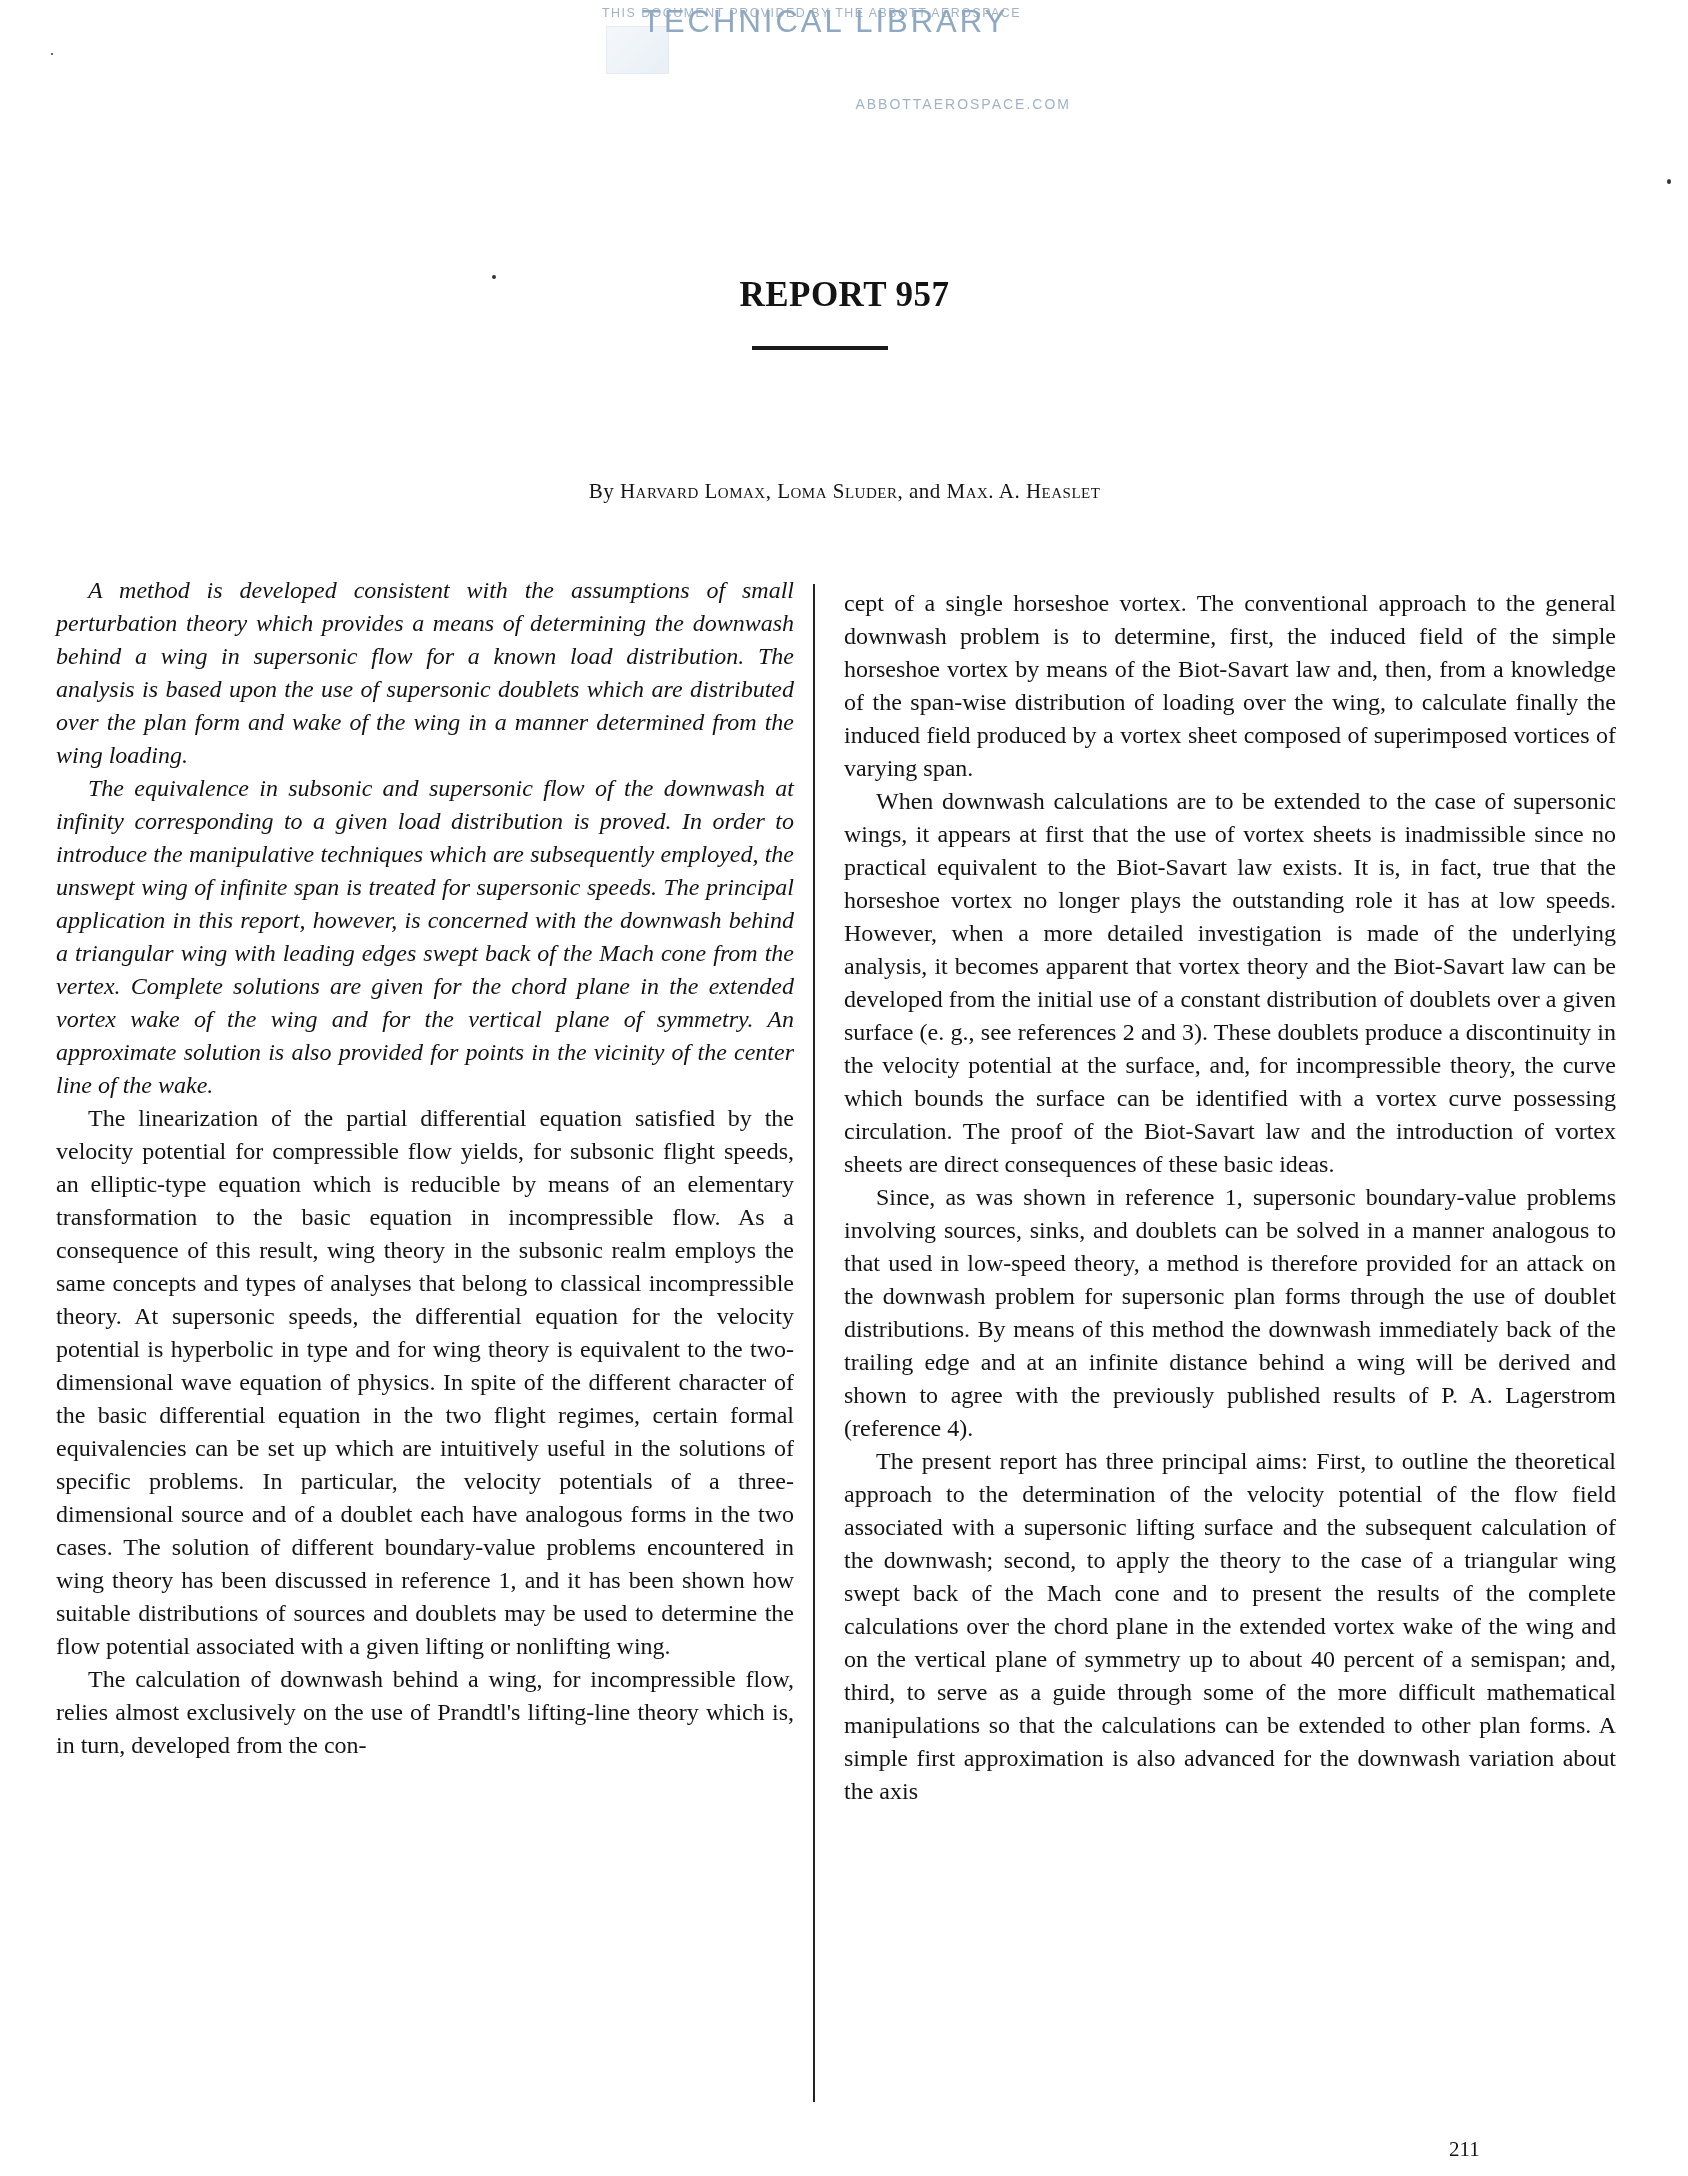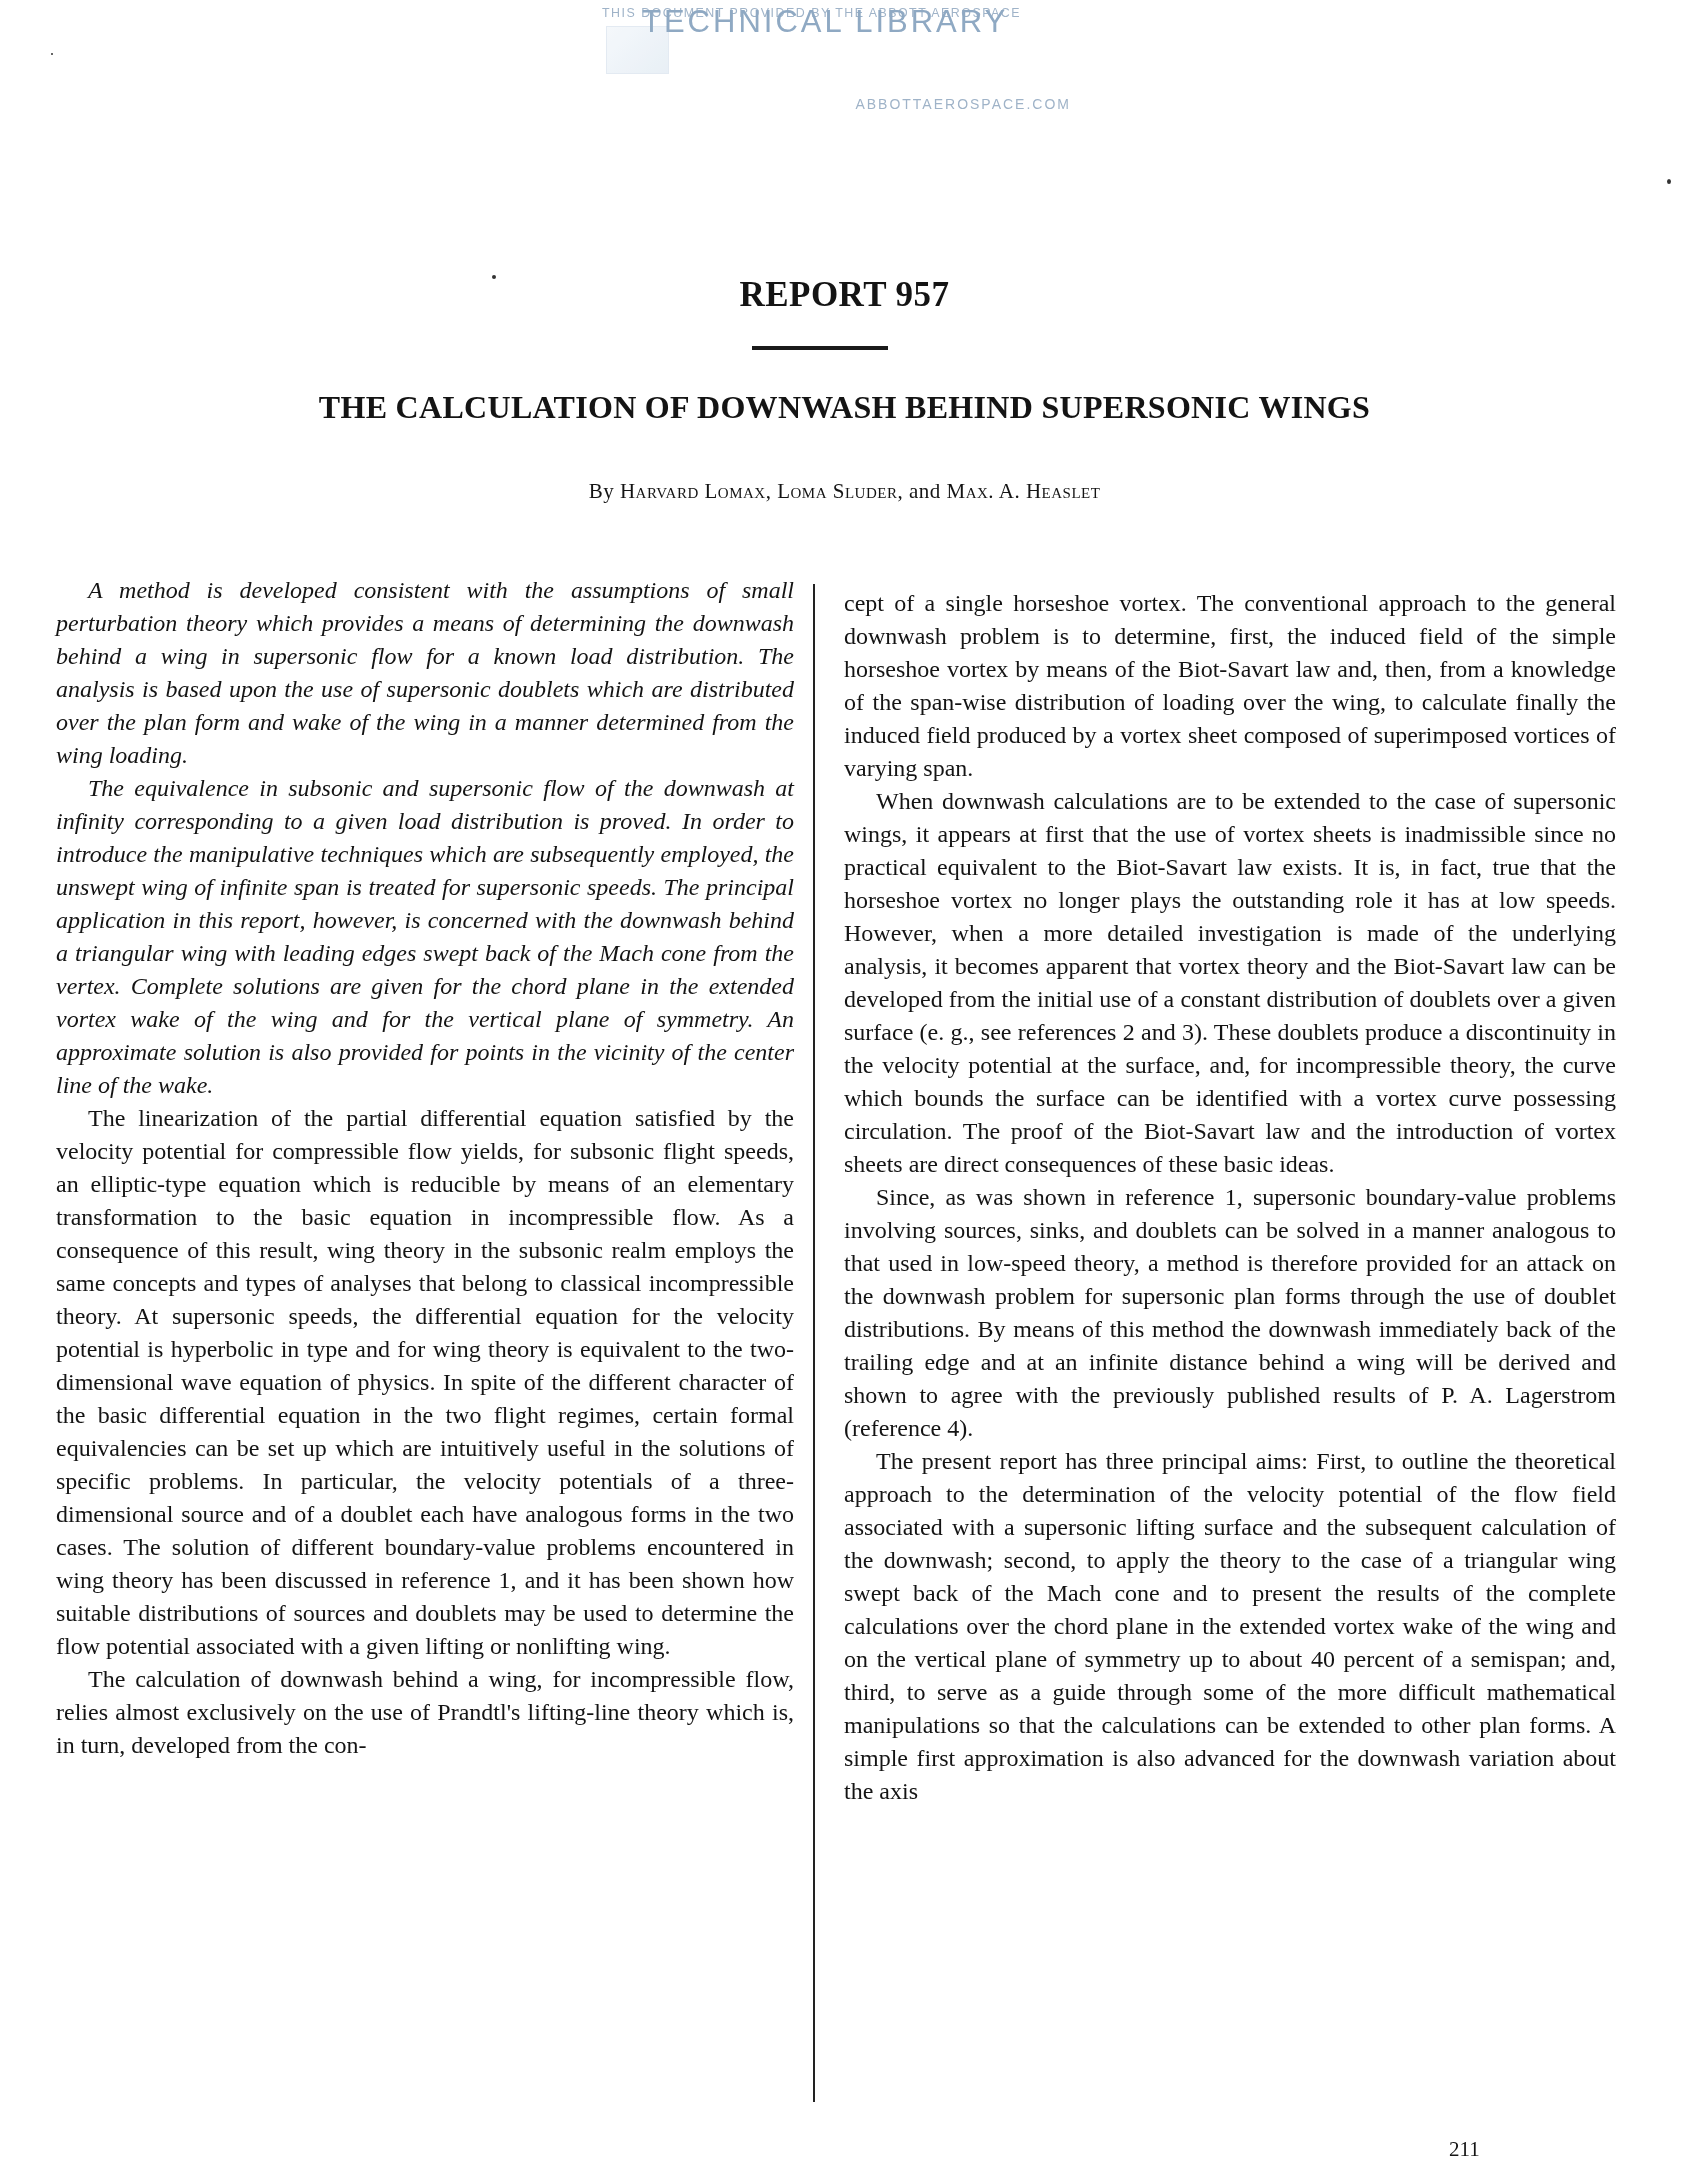--- a/index.html
+++ b/index.html
@@ -63,21 +63,20 @@
   <div class="wm-url">ABBOTTAEROSPACE.COM</div>
 </div>
 
 <div class="speck" style="left:492px;top:275px;width:4px;height:4px;"></div>
 <div class="speck" style="left:1667px;top:179px;width:4px;height:5px;"></div>
 <div class="speck" style="left:51px;top:53px;width:2px;height:2px;"></div>
 
 <div class="report-no">REPORT 957</div>
 <div class="rule"></div>
 <div class="title">
-  <div>THE CALCULATION OF DOWNWASH BEHIND SUPERSONIC WINGS</div>
 </div>
 <div class="authors">
   <span>By</span>
   <span class="sc">Harvard Lomax,</span>
   <span class="sc">Loma Sluder,</span>
   <span>and</span>
   <span class="sc">Max. A. Heaslet</span>
 </div>
 
 <div class="col col-left">

